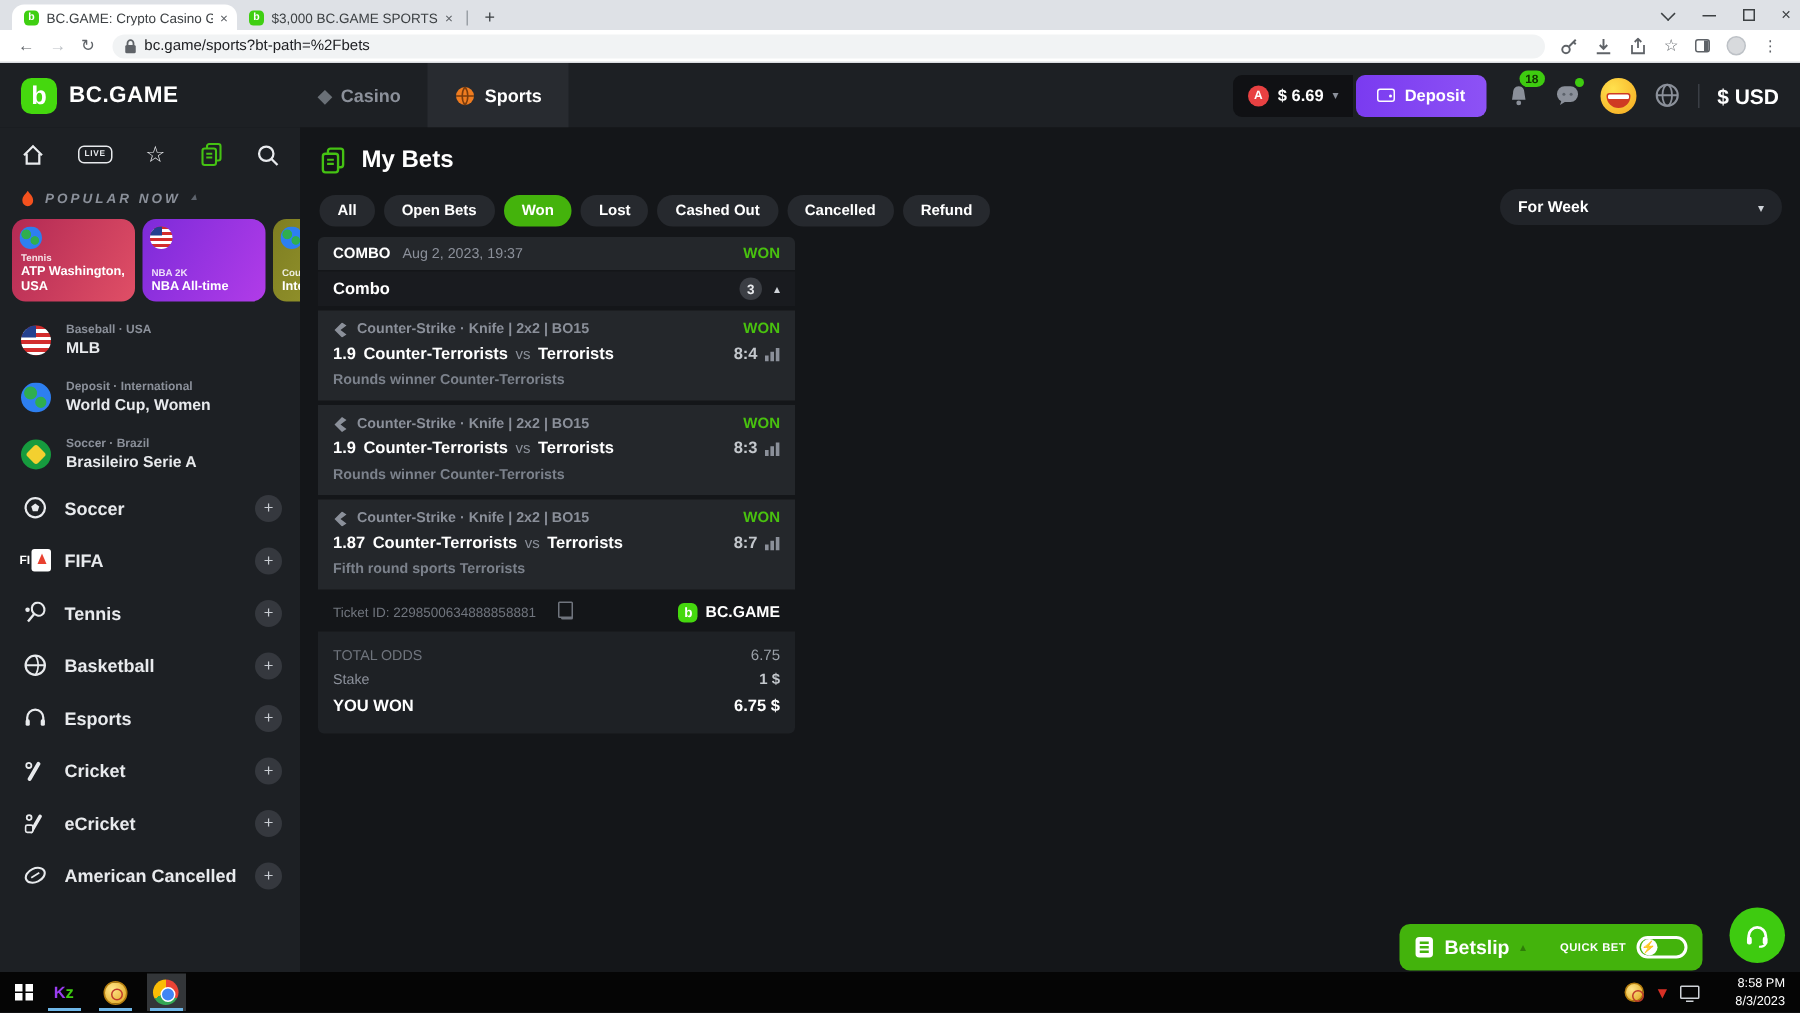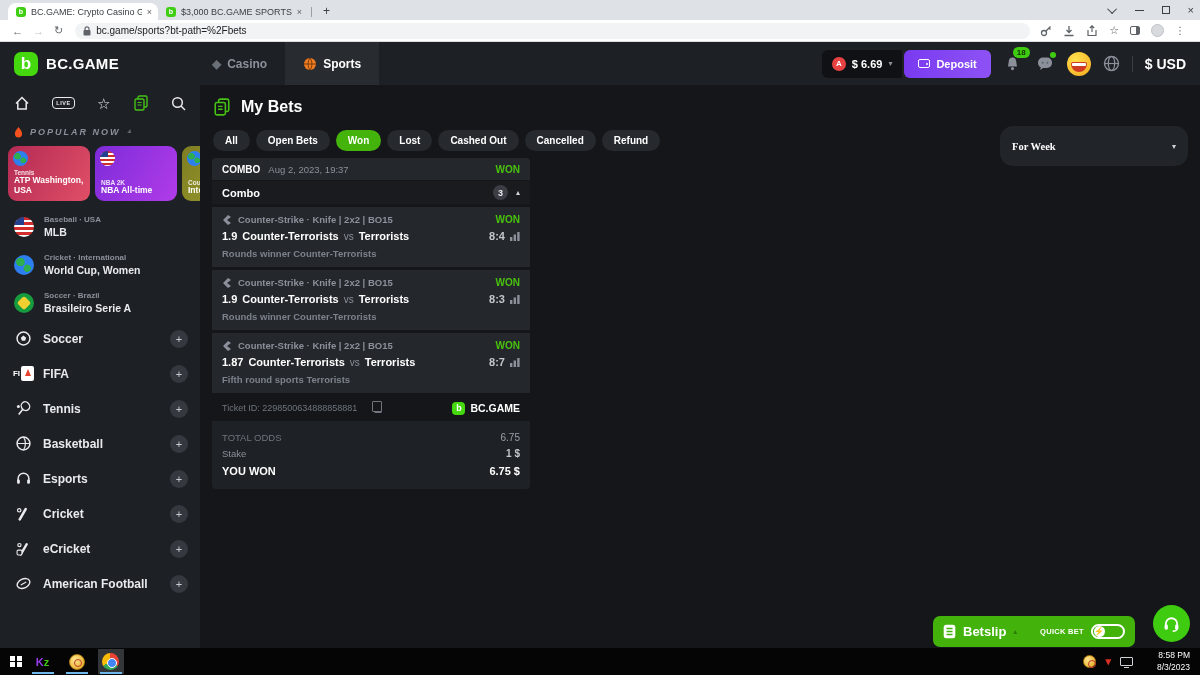--- a/index.html
+++ b/index.html
@@ -122,22 +122,22 @@
   .sporticon { width:15px; flex:none; display:flex; justify-content:center; }
 
   
   .main { position:absolute; top:85px; bottom:27px; left:200px; right:0; background:#141619; }
   .mtitle { display:flex; align-items:center; gap:10px; padding:13px 0 0 13px; }
   .mtitle h1 { color:#fff; font-size:16px; }
   .pills { display:flex; gap:6px; padding:14px 0 0 13px; }
   .pill { height:21px; border-radius:11px; background:#26292e; color:#fff; font-size:10px; font-weight:bold;
     display:flex; align-items:center; padding:0 12px; }
   .pill.active { background:#44b30c; }
-  .period { position:absolute; top:41px; right:12px; width:188px; height:40px; background:#212429;
-    border-radius:13px; display:flex; align-items:center; padding:0 12px;font-family:Liberation Serif, serif; }
+  .period { position:absolute; top:41px; right:12px; width:188px; height:24px; background:#212429;
+    border-radius:13px; display:flex; align-items:center; padding:0 12px; }
   .period .pl { color:#fff; font-size:10.5px; font-weight:bold; flex:1; }
   .period .pc { color:#cfd3d8; font-size:8px; }
 
   .betcard { position:absolute; left:12px; top:73px; width:318px; }
   .bc-h { height:22px; background:#24272b; border-radius:4px 4px 0 0; display:flex; align-items:center;
     gap:8px; padding:0 10px; }
   .bc-h .t { color:#fff; font-size:10px; font-weight:bold; }
   .bc-h .d { color:#8b909a; font-size:9.5px; flex:1; }
   .won { color:#49c20f; font-size:10px; font-weight:bold; }
   .bc-combo { height:23px; background:#191b1f; display:flex; align-items:center; padding:0 10px; gap:8px; margin-top:1px;}
@@ -367,21 +367,21 @@
       <div class="pitem">
         <div class="picon us"></div>
         <div class="pitext">
           <div class="cat">Baseball · USA</div>
           <div class="tt">MLB</div>
         </div>
       </div>
       <div class="pitem">
         <div class="picon world"></div>
         <div class="pitext">
-          <div class="cat">Cricket · International</div>
+          <div class="cat">Deposit · International</div>
           <div class="tt">World Cup, Women</div>
         </div>
       </div>
       <div class="pitem">
         <div class="picon br"></div>
         <div class="pitext">
           <div class="cat">Soccer · Brazil</div>
           <div class="tt">Brasileiro Serie A</div>
         </div>
       </div>
@@ -459,21 +459,21 @@
       <span class="lbl">eCricket</span>
       <span class="plus">+</span>
     </div>
     <div class="sportrow">
       <span class="sporticon">
           <svg width="15" height="15" viewBox="0 0 14 14">
         <ellipse cx="7" cy="7" rx="6.2" ry="4.2" transform="rotate(-25 7 7)" fill="none" stroke="#e8eaed" stroke-width="1.3"></ellipse>
         <path d="M4.5 8.5 L9.5 5.5" stroke="#e8eaed" stroke-width="1.1"></path>
       </svg>
         </span>
-      <span class="lbl">American Football</span>
+      <span class="lbl">American Cancelled</span>
       <span class="plus">+</span>
     </div>
   </div>
 
   <div class="main">
     <div class="mtitle">
       <svg width="18" height="18" viewBox="0 0 16 16">
         <rect x="5" y="1" width="9" height="11" rx="1.5" fill="none" stroke="#45c213" stroke-width="1.4"></rect>
         <rect x="2" y="4" width="9" height="11" rx="1.5" fill="#141619" stroke="#45c213" stroke-width="1.4"></rect>
         <path d="M4.5 7.5 h4 M4.5 10 h4" stroke="#45c213" stroke-width="1.2"></path>

